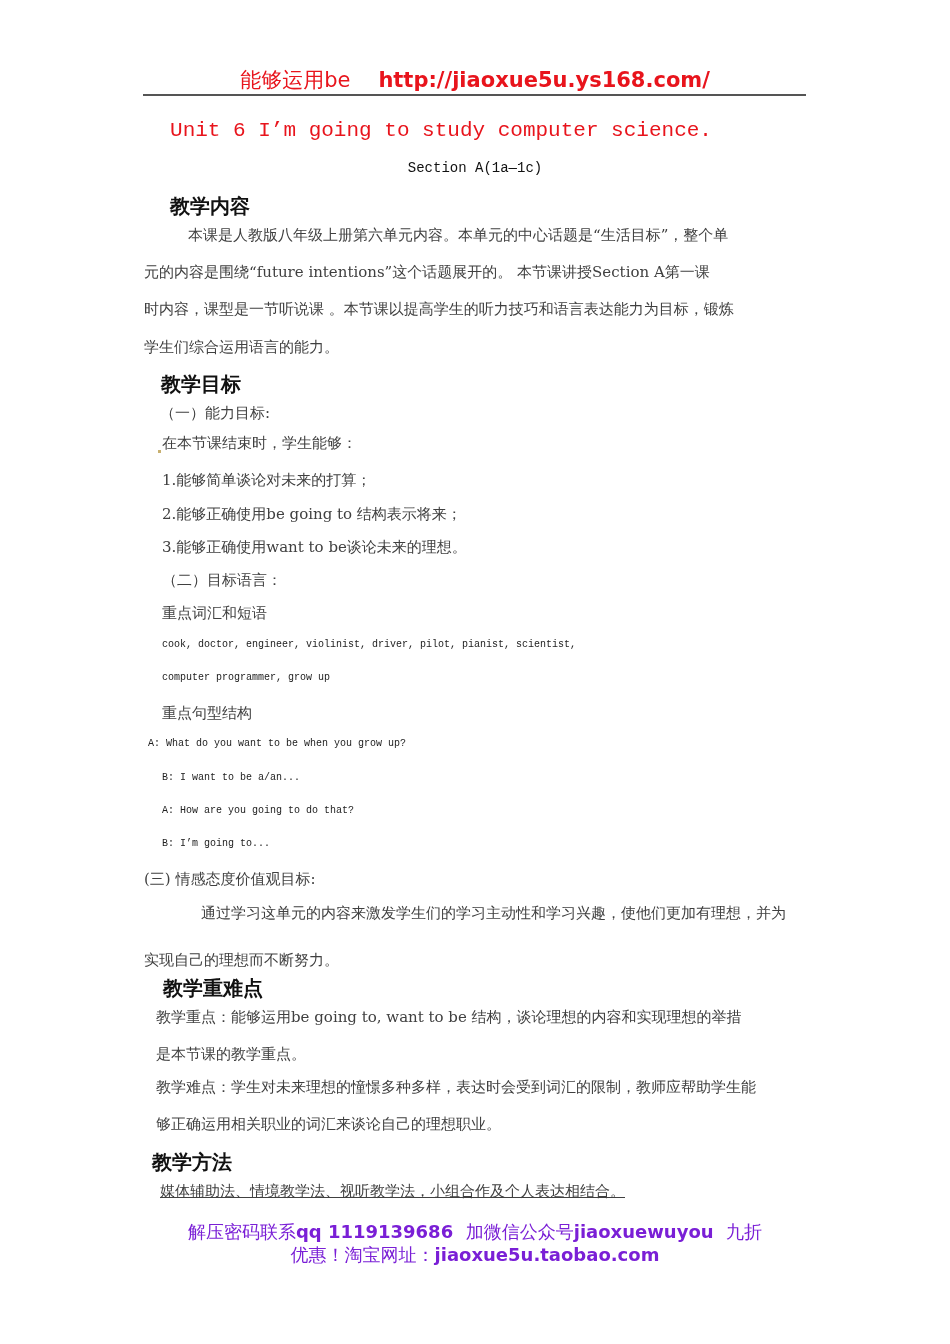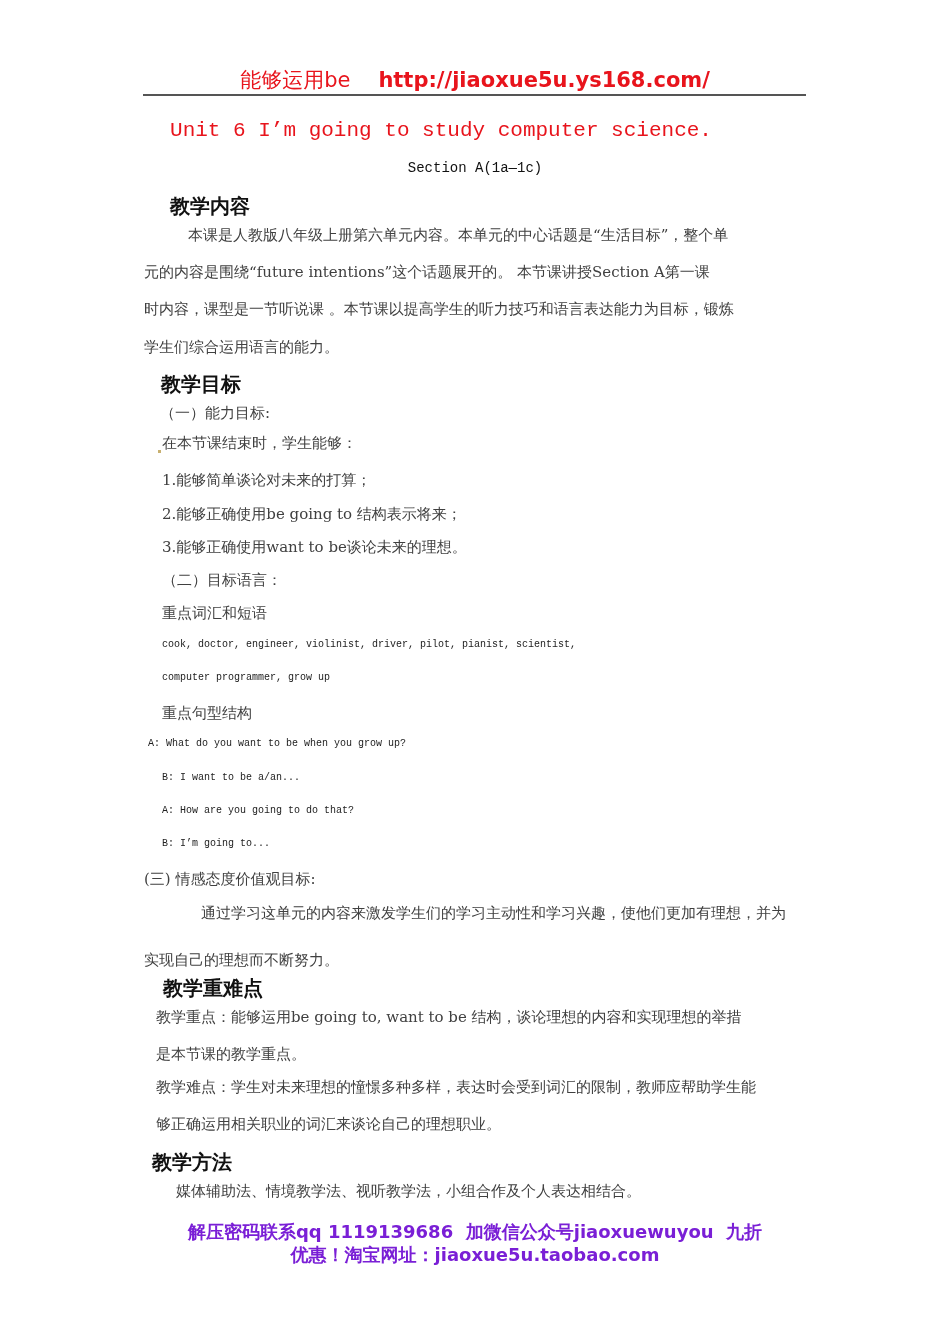--- a/index.html
+++ b/index.html
@@ -18,21 +18,21 @@
   .subtitle { left: 0; width: 950px; top: 160px; text-align: center;
               font-family: "Liberation Mono", "DejaVu Sans Mono", monospace;
               font-size: 14px; color: #111; }
   .h { font-family: "DejaVu Sans", "Liberation Sans", sans-serif; font-weight: bold; font-size: 20px; color: #111; }
   .p { font-size: 15px; color: #404040; }
   .mono { font-family: "Liberation Mono", "DejaVu Sans Mono", monospace; font-size: 10px; color: #222; }
   .marker { display: inline-block; width: 3px; height: 3px; background: #c8b070; vertical-align: bottom; margin-right: 1px; }
   .footer { left: 0; width: 950px; text-align: center;
             font-family: "DejaVu Sans", "Liberation Sans", sans-serif;
             font-size: 18px; font-weight: bold; color: #7a1fd6; }
-  .footer .n { font-weight: bold; }
+  .footer .n { font-weight: normal; }
 </style>
 </head>
 <body>
 
 <div class="abs header-link">
   <span class="cn">能够运用be</span><span class="url">http://jiaoxue5u.ys168.com/</span>
 </div>
 <div class="abs rule"></div>
 
 <div class="abs title">Unit 6 I’m going to study computer science.</div>
@@ -65,20 +65,20 @@
 <div class="abs p" style="left:160px; top:904px;margin-left:41px;">通过学习这单元的内容来激发学生们的学习主动性和学习兴趣，使他们更加有理想，并为</div>
 <div class="abs p" style="left:144px; top:941px;margin-top:10px;">实现自己的理想而不断努力。</div>
 
 <div class="abs h" style="left:163px; top:975px;">教学重难点</div>
 <div class="abs p" style="left:156px; top:1008px;">教学重点：能够运用be going to, want to be 结构，谈论理想的内容和实现理想的举措</div>
 <div class="abs p" style="left:156px; top:1045px;">是本节课的教学重点。</div>
 <div class="abs p" style="left:156px; top:1078px;">教学难点：学生对未来理想的憧憬多种多样，表达时会受到词汇的限制，教师应帮助学生能</div>
 <div class="abs p" style="left:156px; top:1115px;">够正确运用相关职业的词汇来谈论自己的理想职业。</div>
 
 <div class="abs h" style="left:152px; top:1149px;">教学方法</div>
-<div class="abs p" style="left:176px; top:1182px;">媒体辅助法、情境教学法、视听教学法，小组合作及个人表达相结合。</div>
+<div class="abs p" style="left:160px; top:1182px;text-decoration:underline;">媒体辅助法、情境教学法、视听教学法，小组合作及个人表达相结合。</div>
 
 <div class="abs footer" style="top:1220px;">
   <span class="n">解压密码联系</span><span>qq 1119139686</span>&nbsp;&nbsp;<span class="n">加微信公众号</span><span>jiaoxuewuyou</span>&nbsp;&nbsp;<span class="n">九折</span>
 </div>
 <div class="abs footer" style="top:1243px;">
   <span class="n">优惠！淘宝网址：</span><span>jiaoxue5u.taobao.com</span>
 </div>
 
 </body></html>

